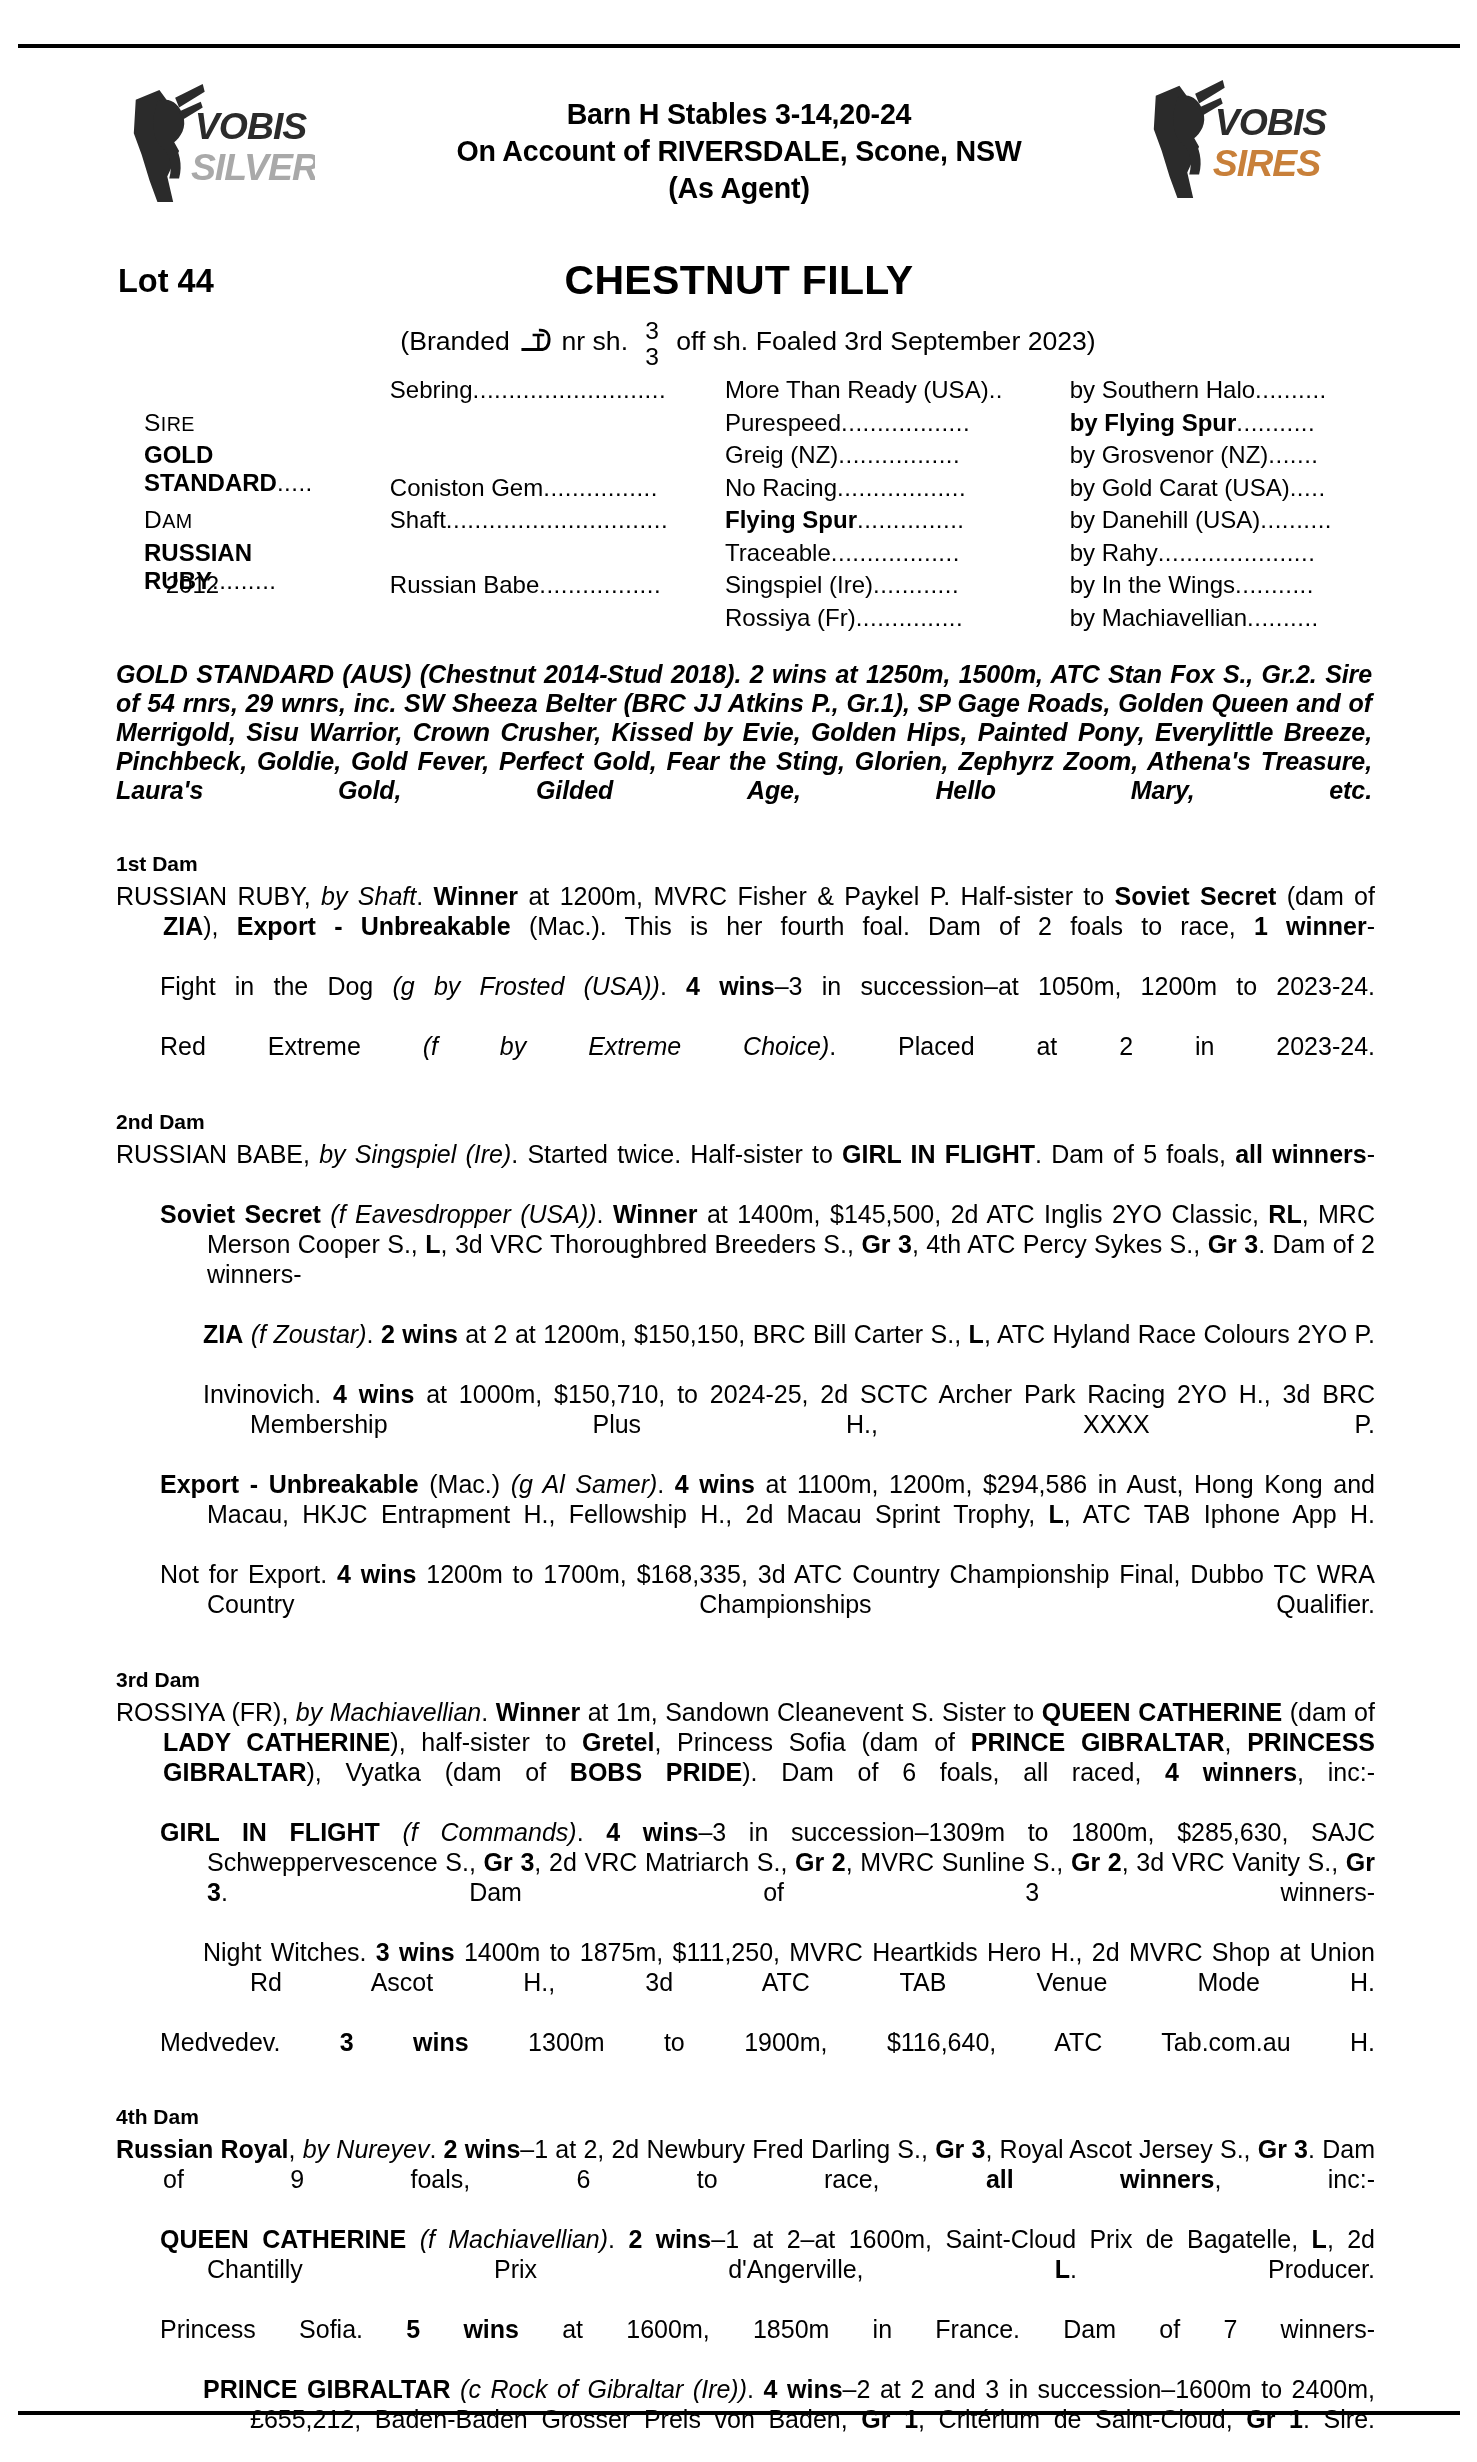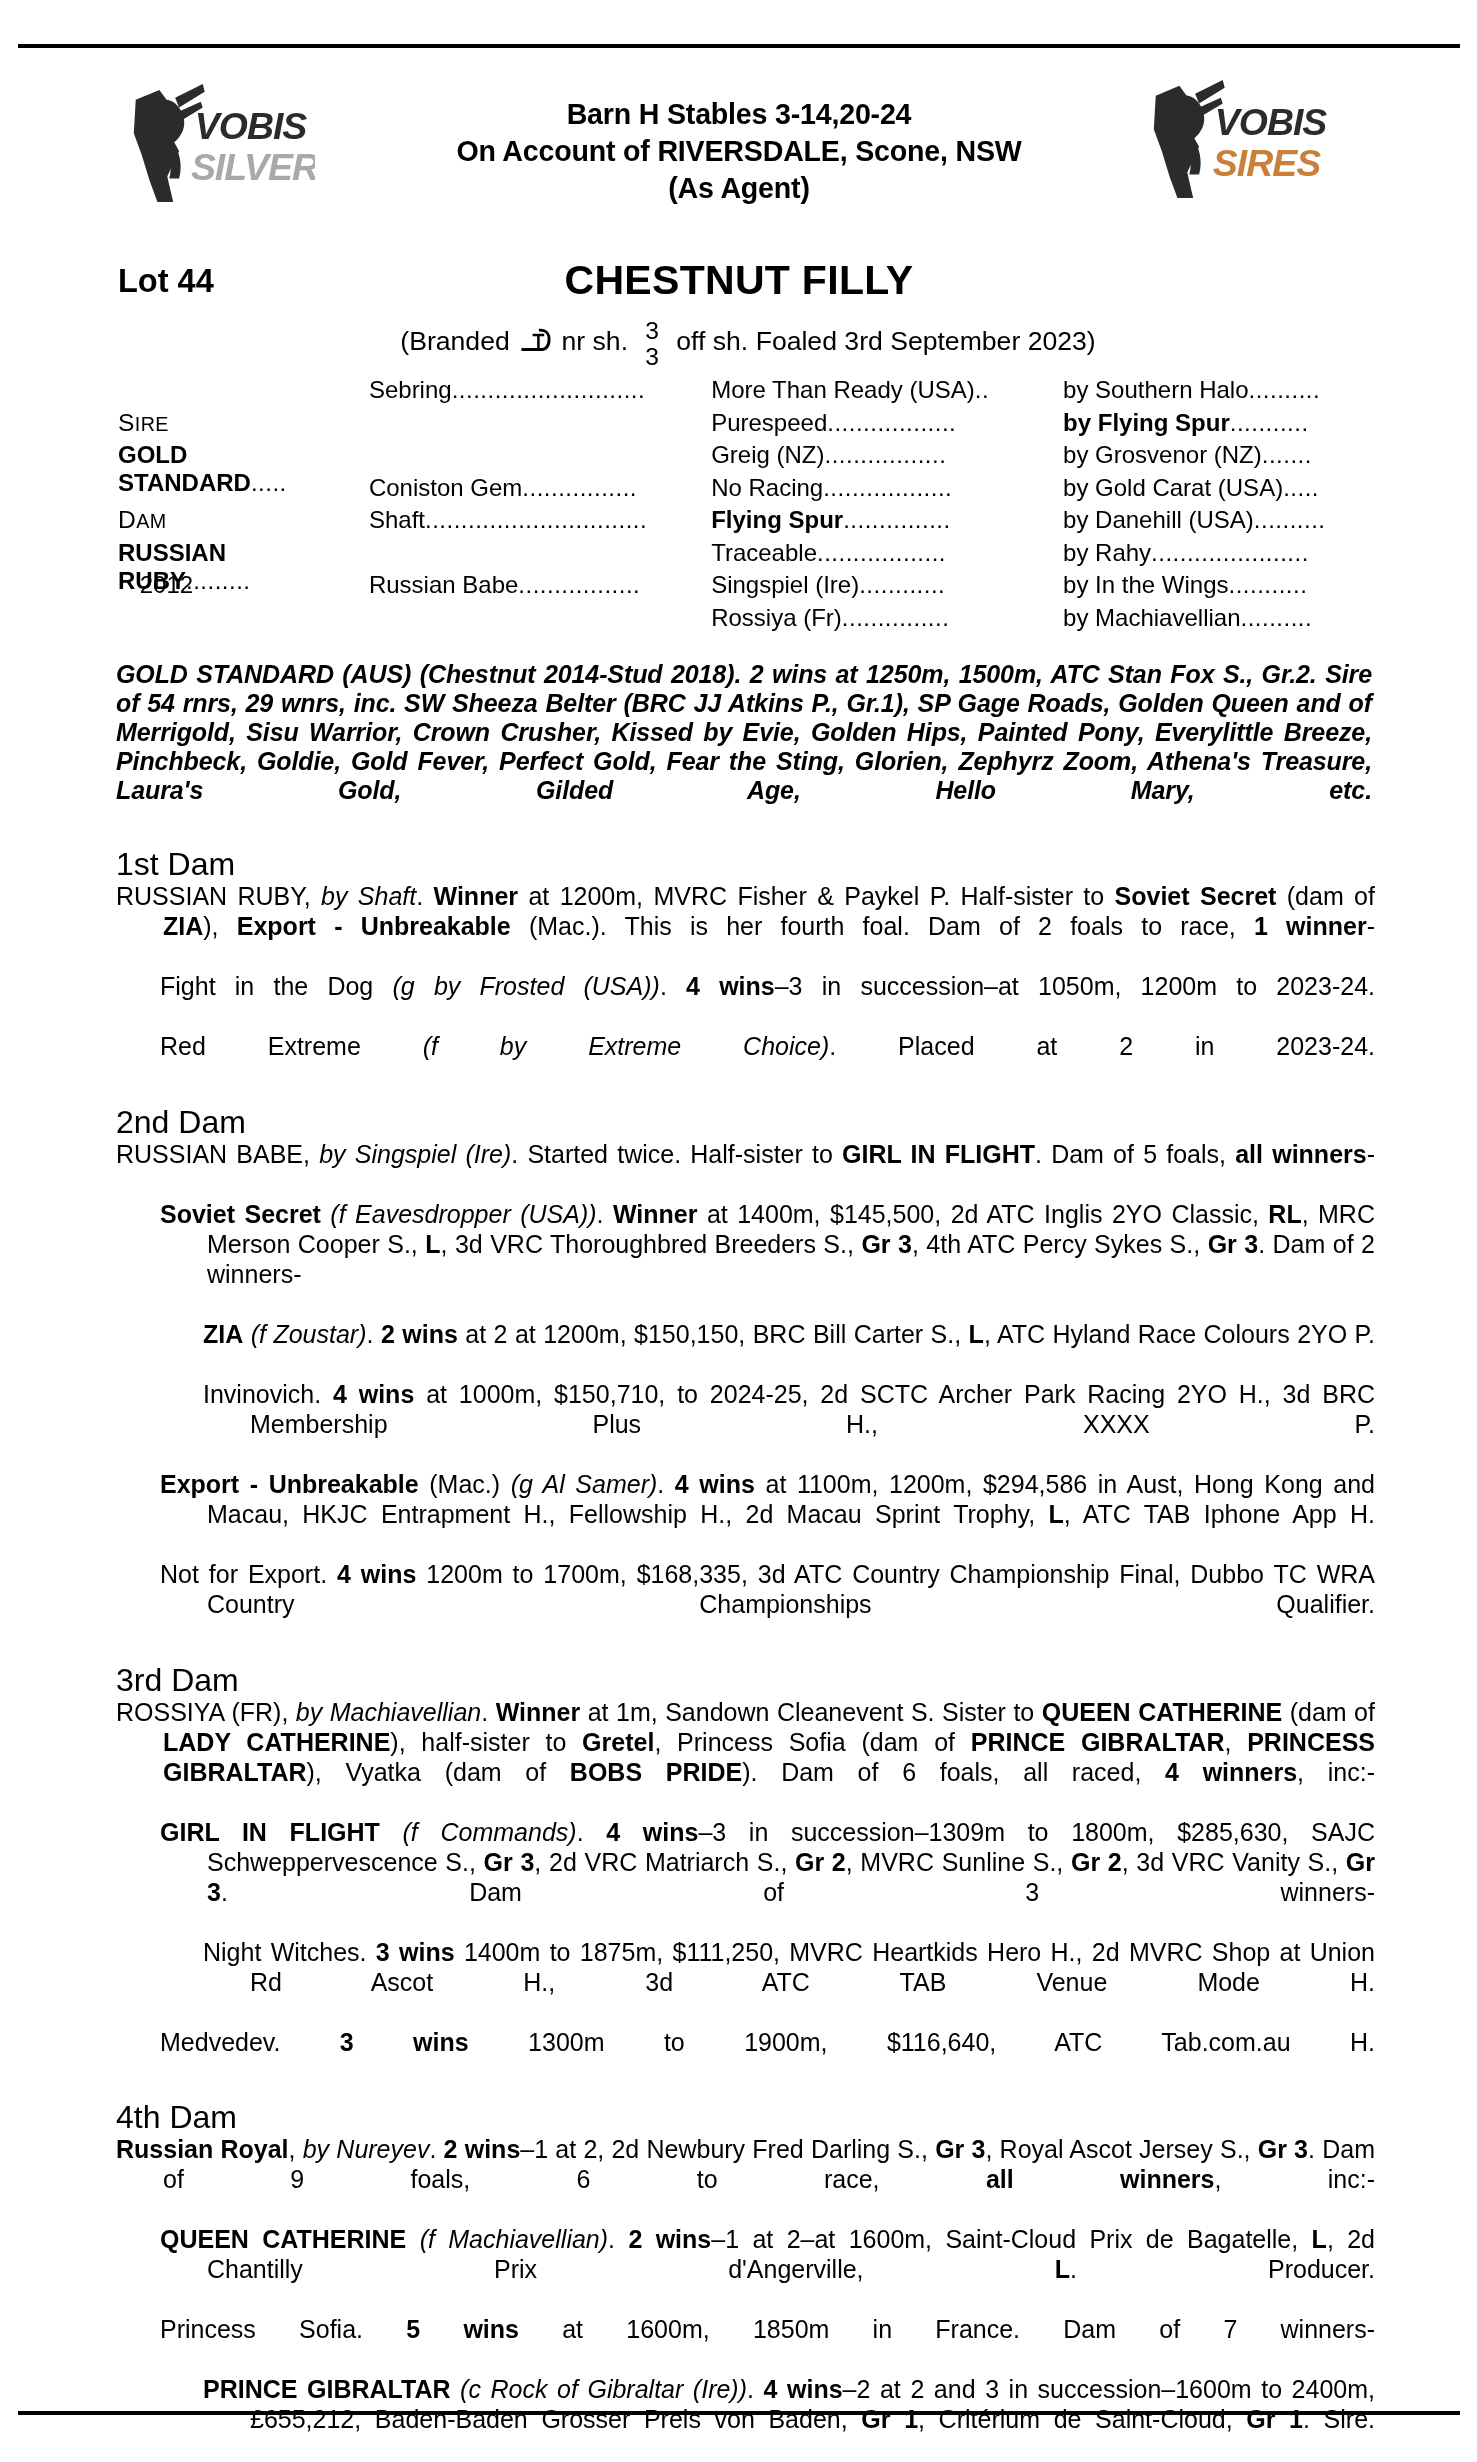--- a/index.html
+++ b/index.html
@@ -110,21 +110,21 @@
   .stack span { display: block; }
 
   
   .ped {
     position: absolute;
     left: 118px; top: 376px;
     width: 1251px;
     font-size: 24px;
   }
   .ped-row { display: flex; height: 32.5px; align-items: baseline; gap: 12px; }
-  .col-a { width: 246px; position: relative; }
+  .col-a { width: 246px; position: relative; margin-left: 26px; }
   .col-b { width: 340px; position: relative; }
   .col-c { width: 350px; position: relative; }
   .col-d { width: 315px; position: relative; }
   .dots { letter-spacing: 0.5px; }
   .smallcaps-label {
     font-size: 19.7px;
     letter-spacing: 0.4px;
   }
   .smallcaps-label .big { font-size: 24.6px; }
   .bold { font-weight: bold; }
@@ -147,22 +147,22 @@
 
   
   .body-text {
     position: absolute;
     left: 116px;
     width: 1259px;
     font-size: 25px;
     line-height: 30px;
   }
   .dam-head {
-    font-weight: normal;
-    font-size: 32px;
+    font-weight: bold;
+    font-size: 21px;
     margin-top: 15.8px;
     margin-bottom: 2px;
   }
   .entry {
     text-align: justify;
     margin-bottom: 0px;
   }
   .entry::after { content: ""; display: inline-block; width: 100%; }
   .hang-a { padding-left: 47px; text-indent: -47px; }
   .hang-b { padding-left: 91px; text-indent: -47px; }

